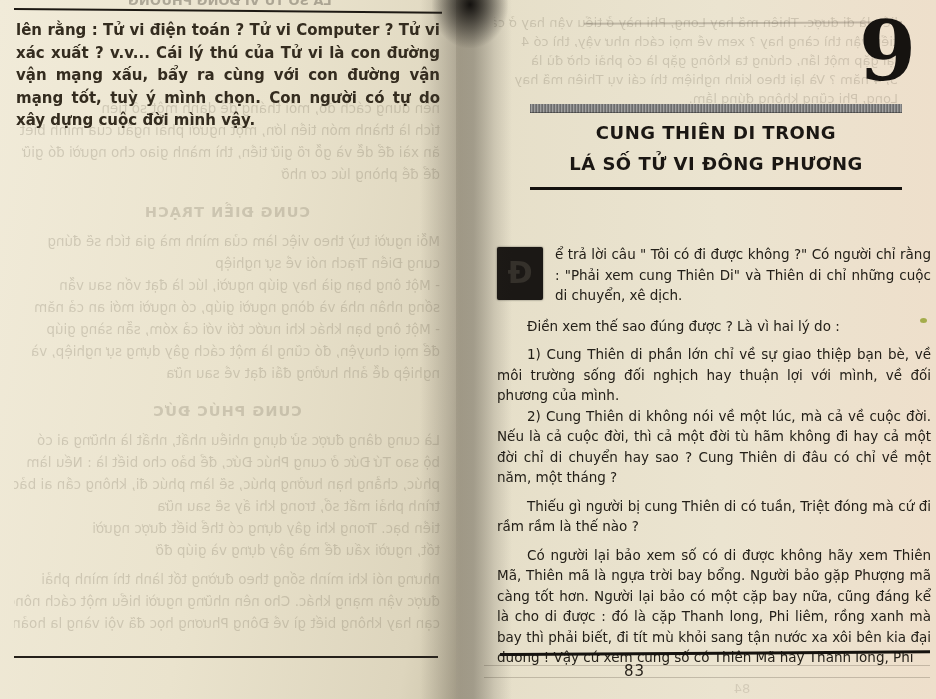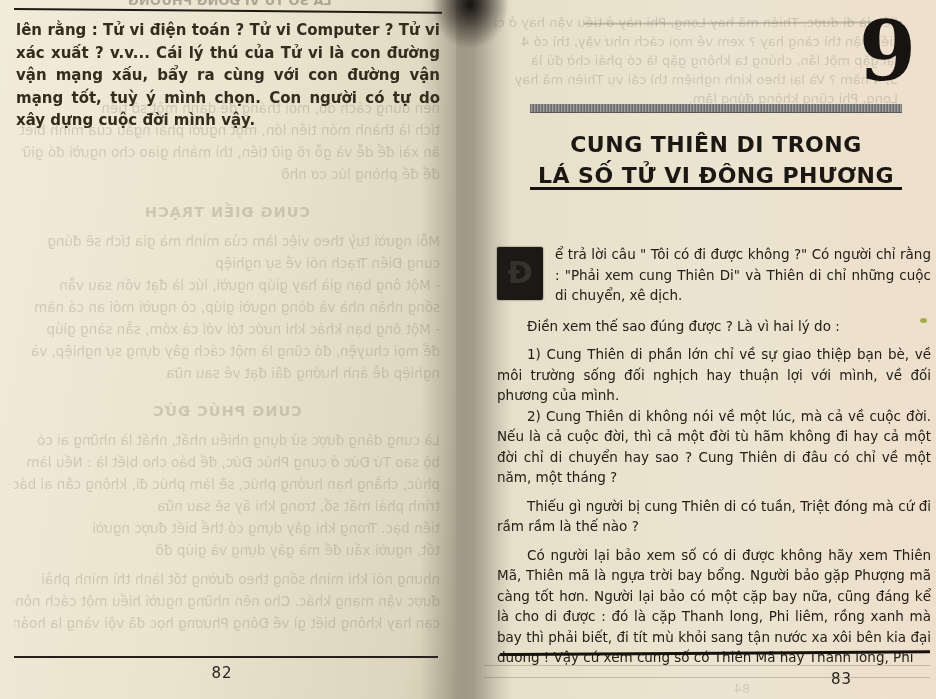--- a/index.html
+++ b/index.html
@@ -43,37 +43,37 @@
     font-size:15px;color:#2a251e;letter-spacing:1px;}
   
   .rp-ghost-runhead{position:absolute;left:128px;top:22px;width:318px;height:1.5px;
     background:rgba(80,70,58,.28);transform:rotate(-.3deg);}
   .rp-ghost-top{position:absolute;left:38px;top:13px;width:404px;font-size:13px;line-height:19px;text-align:justify;}
   .rp-chapter-num{position:absolute;right:20px;top:10px;line-height:1;
     font-family:"DejaVu Serif","Liberation Serif",serif;font-weight:bold;font-size:82px;color:#161310;}
   .rp-bar{position:absolute;left:74px;top:104px;width:372px;height:9px;
     background:repeating-linear-gradient(90deg,#6c6c6c 0 1px,#a0a0a0 1px 2px,#7e7e7e 2px 3px);
     box-shadow:0 -1px 0 rgba(40,40,40,.5) inset;}
-  .rp-title{position:absolute;left:64px;top:129px;width:392px;text-align:center;
-    font-weight:bold;font-size:22px;line-height:31px;color:#1b1713;letter-spacing:.5px;}
+  .rp-title{position:absolute;left:64px;top:117px;width:392px;text-align:center;
+    font-weight:bold;font-size:18px;line-height:31px;color:#1b1713;letter-spacing:.5px;}
   .rp-title-underline{position:absolute;left:74px;top:187px;width:372px;height:3px;background:#14110e;}
   .rp-body{position:absolute;left:41px;top:244px;width:434px;
     font-size:13.5px;line-height:20.5px;color:#242019;text-align:justify;}
   .rp-body p{margin:0 0 8px;text-indent:30px;}
   .rp-body p.pfirst{text-indent:0;margin-bottom:10px;}
   .rp-body p.pnogap{margin-bottom:0;}
   .rp-body p.plast{margin-bottom:0;}
   .drop-cap{float:left;width:46px;height:53px;background:#1b1815;border-radius:2px;
     margin:3px 12px 3px 0;display:flex;align-items:center;justify-content:center;
     color:#35312b;font-size:30px;font-weight:bold;box-shadow:0 0 2px rgba(0,0,0,.6);}
   .rp-rule-bottom{position:absolute;left:44px;top:653px;width:430px;height:2.5px;background:#15120e;
     transform:rotate(-.35deg);transform-origin:left center;}
   .rp-ghost-rule{position:absolute;left:28px;width:446px;height:1px;background:rgba(110,100,85,.32);}
-  .rp-pagenum{position:absolute;left:196px;top:662px;width:200px;text-align:right;
-    font-size:15px;color:#29241d;letter-spacing:1px;margin-top:8px;}
+  .rp-pagenum{position:absolute;left:168px;top:662px;width:200px;text-align:left;
+    font-size:15px;color:#29241d;letter-spacing:1px;}
   .rp-ghost-84{position:absolute;left:186px;top:681px;width:200px;text-align:center;
     transform:scaleX(-1);opacity:.16;font-size:13px;color:#5a5040;}
   .speck{position:absolute;left:920px;top:318px;width:7px;height:5px;background:#97a335;
     border-radius:50%;opacity:.85;}
 </style>
 </head>
 <body>
 
 <div class="page-left">
   <div class="lp-ghost-header">LÁ SỐ TỬ VI ĐÔNG PHƯƠNG</div>
@@ -103,21 +103,20 @@
     <div class="gh-line">trình phải mất sổ, trong khi ấy sẽ sau nữa</div>
     <div class="gh-line">tiền bạc. Trong khi gây dựng có thể biết được người</div>
     <div class="gh-line">tốt, người xấu để mà gây dựng và giúp đỡ</div>
     <div class="gh-gap"></div>
     <div class="gh-line">nhưng nói khi mình sống theo đường tốt lành thì mình phải</div>
     <div class="gh-line">được vận mạng khác. Cho nên những người hiểu một cách nông</div>
     <div class="gh-line">cạn hay không biết gì về Đông Phương học đã vội vàng la hoảng</div>
   </div>
 
   <div class="lp-rule-bottom"></div>
-  <div class="lp-pagenum">82</div>
 </div>
 
 <div class="page-right">
   <div class="rp-ghost-runhead"></div>
 
   <div class="rp-ghost-top ghost">
     <div class="gh-line">liền là đi được. Thiên mã hay Long, Phi này ở tiểu vận hay ở cả</div>
     <div class="gh-line">tiểu vận thì càng hay ? xem về mọi cách như vậy, thì có 4</div>
     <div class="gh-line">lại gặp một lần, chúng ta không gặp là có phải chờ đủ là</div>
     <div class="gh-line">3, 4 năm ? Và lại theo kinh nghiệm thì cái vụ Thiên mã hay</div>

